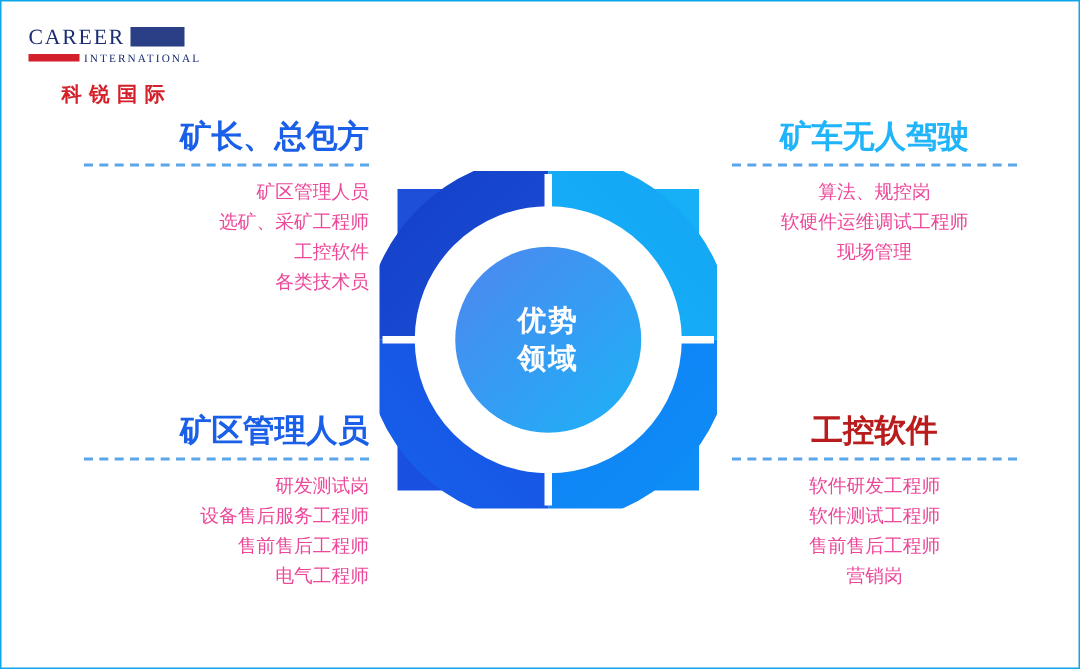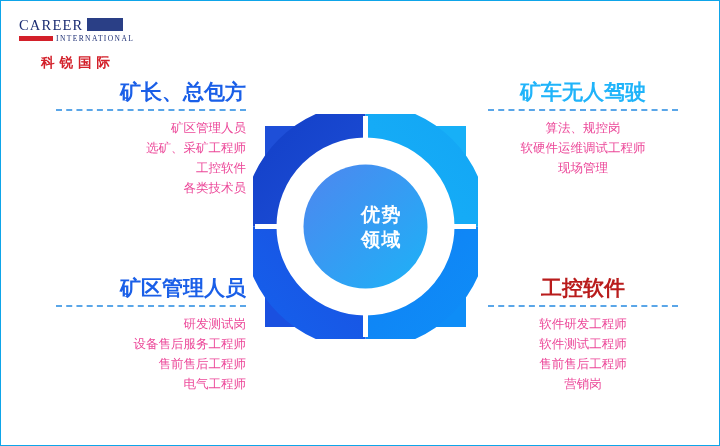--- a/index.html
+++ b/index.html
@@ -114,21 +114,21 @@
     position: absolute;
     left: 252px;
     top: 113px;
     width: 225px;
     height: 225px;
   }
   #donut-wrap svg { display: block; }
 
   #center-label {
     position: absolute;
-    left: 16px; top: 0;
+    left: 0; top: 0;
     width: 225px; height: 225px;
     display: flex;
     flex-direction: column;
     align-items: center;
     justify-content: center;
     color: #ffffff;
     font-size: 19px;
     font-weight: 700;
     line-height: 25px;
     letter-spacing: 1.5px;

